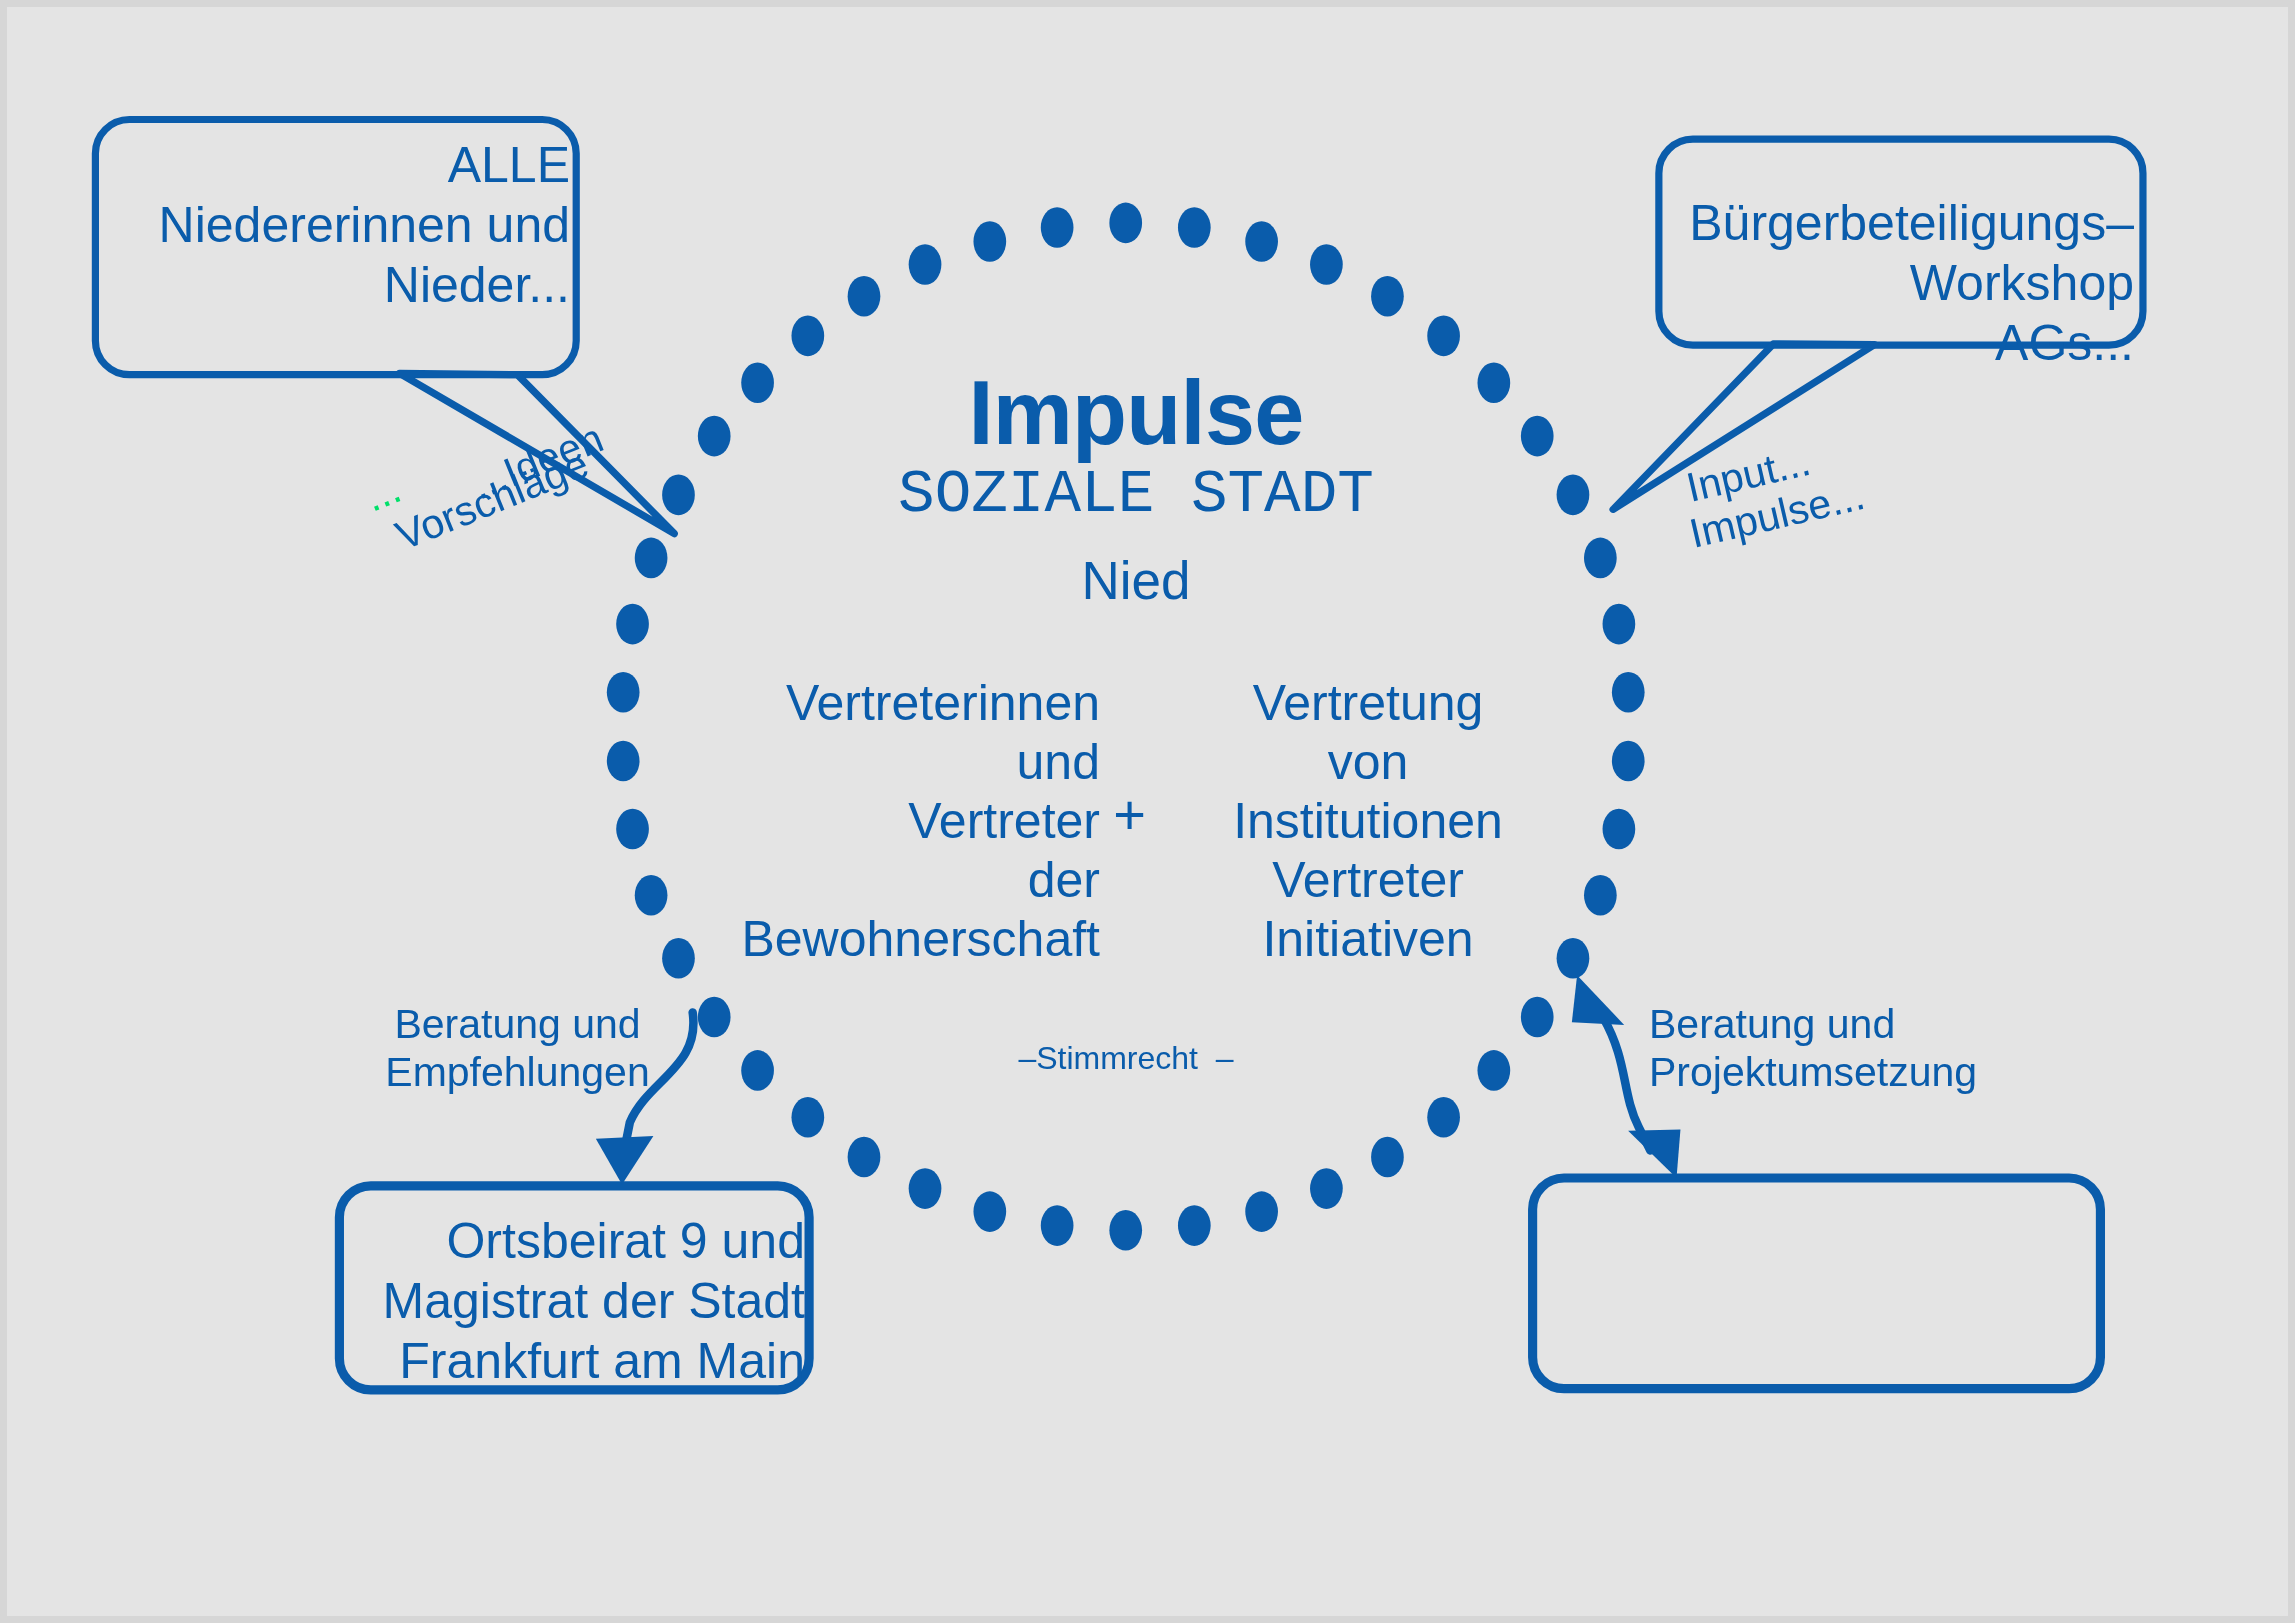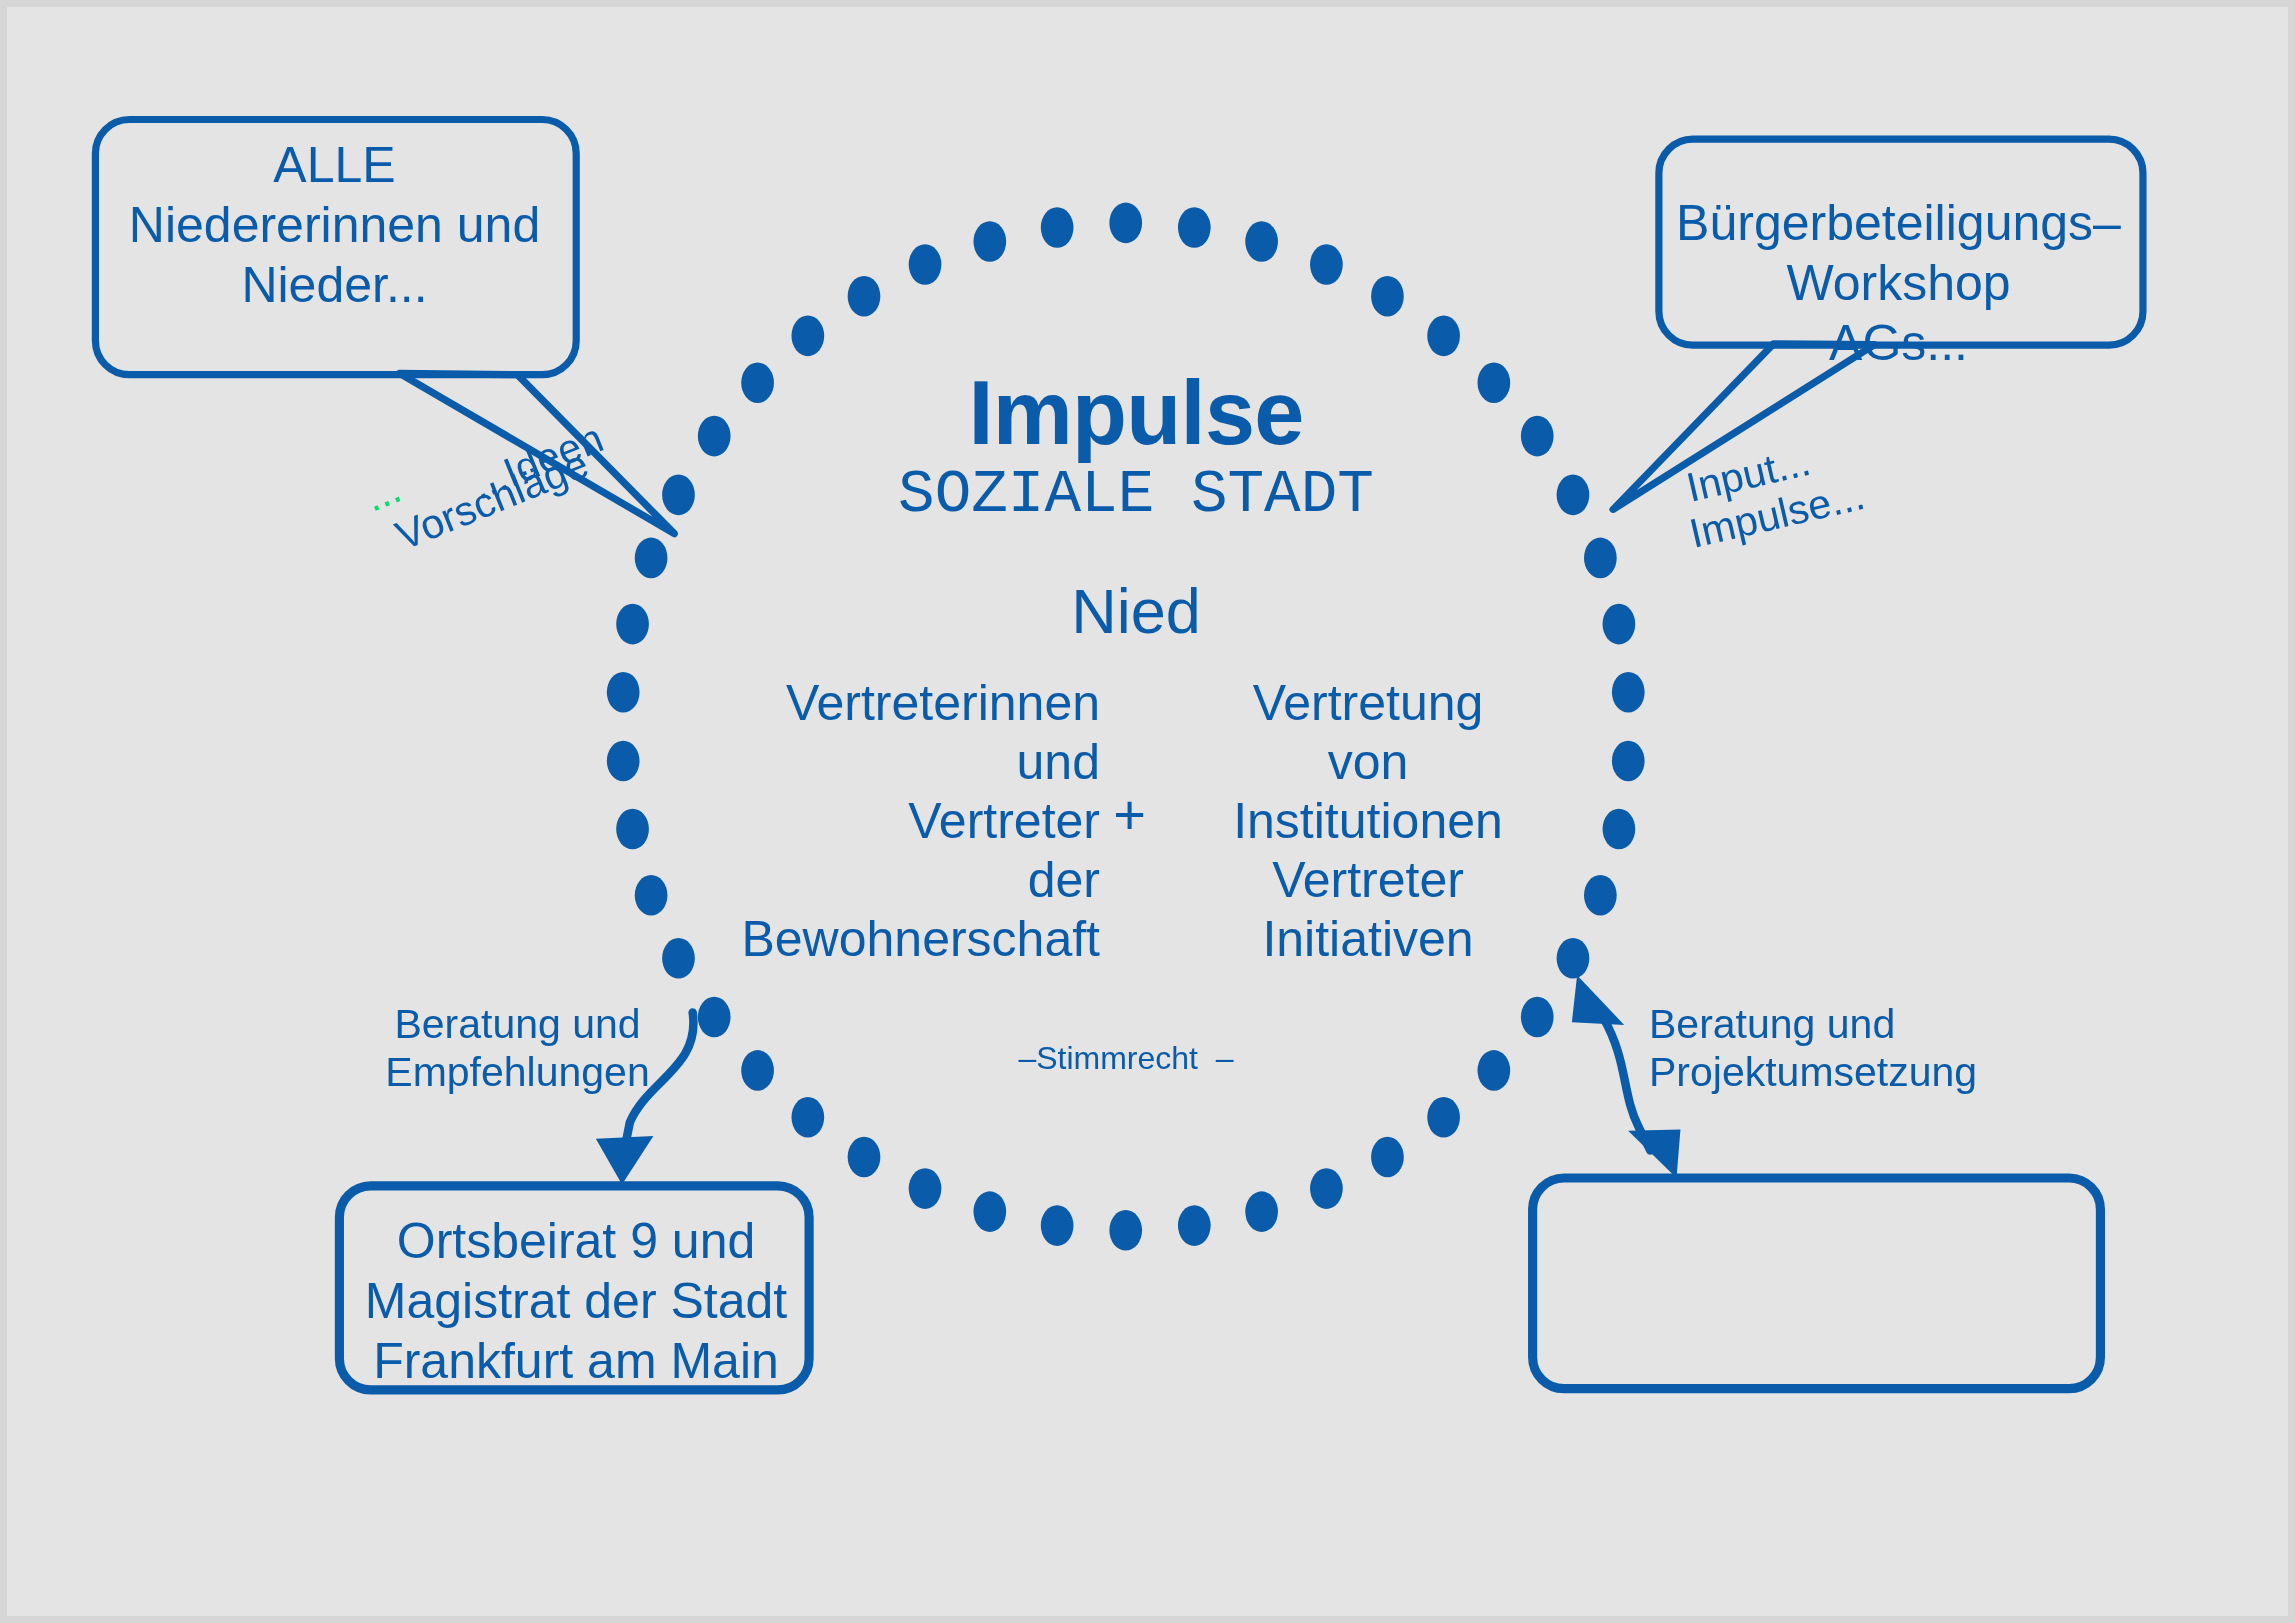--- a/index.html
+++ b/index.html
@@ -36,21 +36,21 @@
   #beirat-title {
     left: 818px; top: 353px; width: 622px;
     font-size: 90px; font-weight: bold; letter-spacing: -0.7px;
   }
   #soziale-stadt {
     left: 818px; top: 452px; width: 622px;
     font-size: 61px; font-weight: normal; font-family: Liberation Mono, monospace;
   }
   #nied {
     left: 818px; top: 543px; width: 622px;
-    font-size: 63px; font-weight: normal; margin-top: 24px;
+    font-size: 53px; font-weight: normal;
   }
   #col-left {
     left: 674px; top: 667px; width: 419px;
     font-size: 50px;
     text-align: right;
   }
   #col-right {
     left: 1178px; top: 667px; width: 366px;
     font-size: 50px;
   }
@@ -59,21 +59,21 @@
     font-size: 56px;
   }
   #stimmrecht {
     left: 903px; top: 1033px; width: 432px;
     font-size: 32px;
   }
 
   
   .bubble-text {
     position: absolute;
-    text-align: center;
+    text-align: right;
     color: #0a5cab;
     line-height: 1.2;
     white-space: pre;
   }
   #bubble-tl-text {
     left: 92px; top: 128px; width: 471px;
     font-size: 50px;
   }
   #bubble-tr-text {
     left: 1656px; top: 154px; width: 471px;

